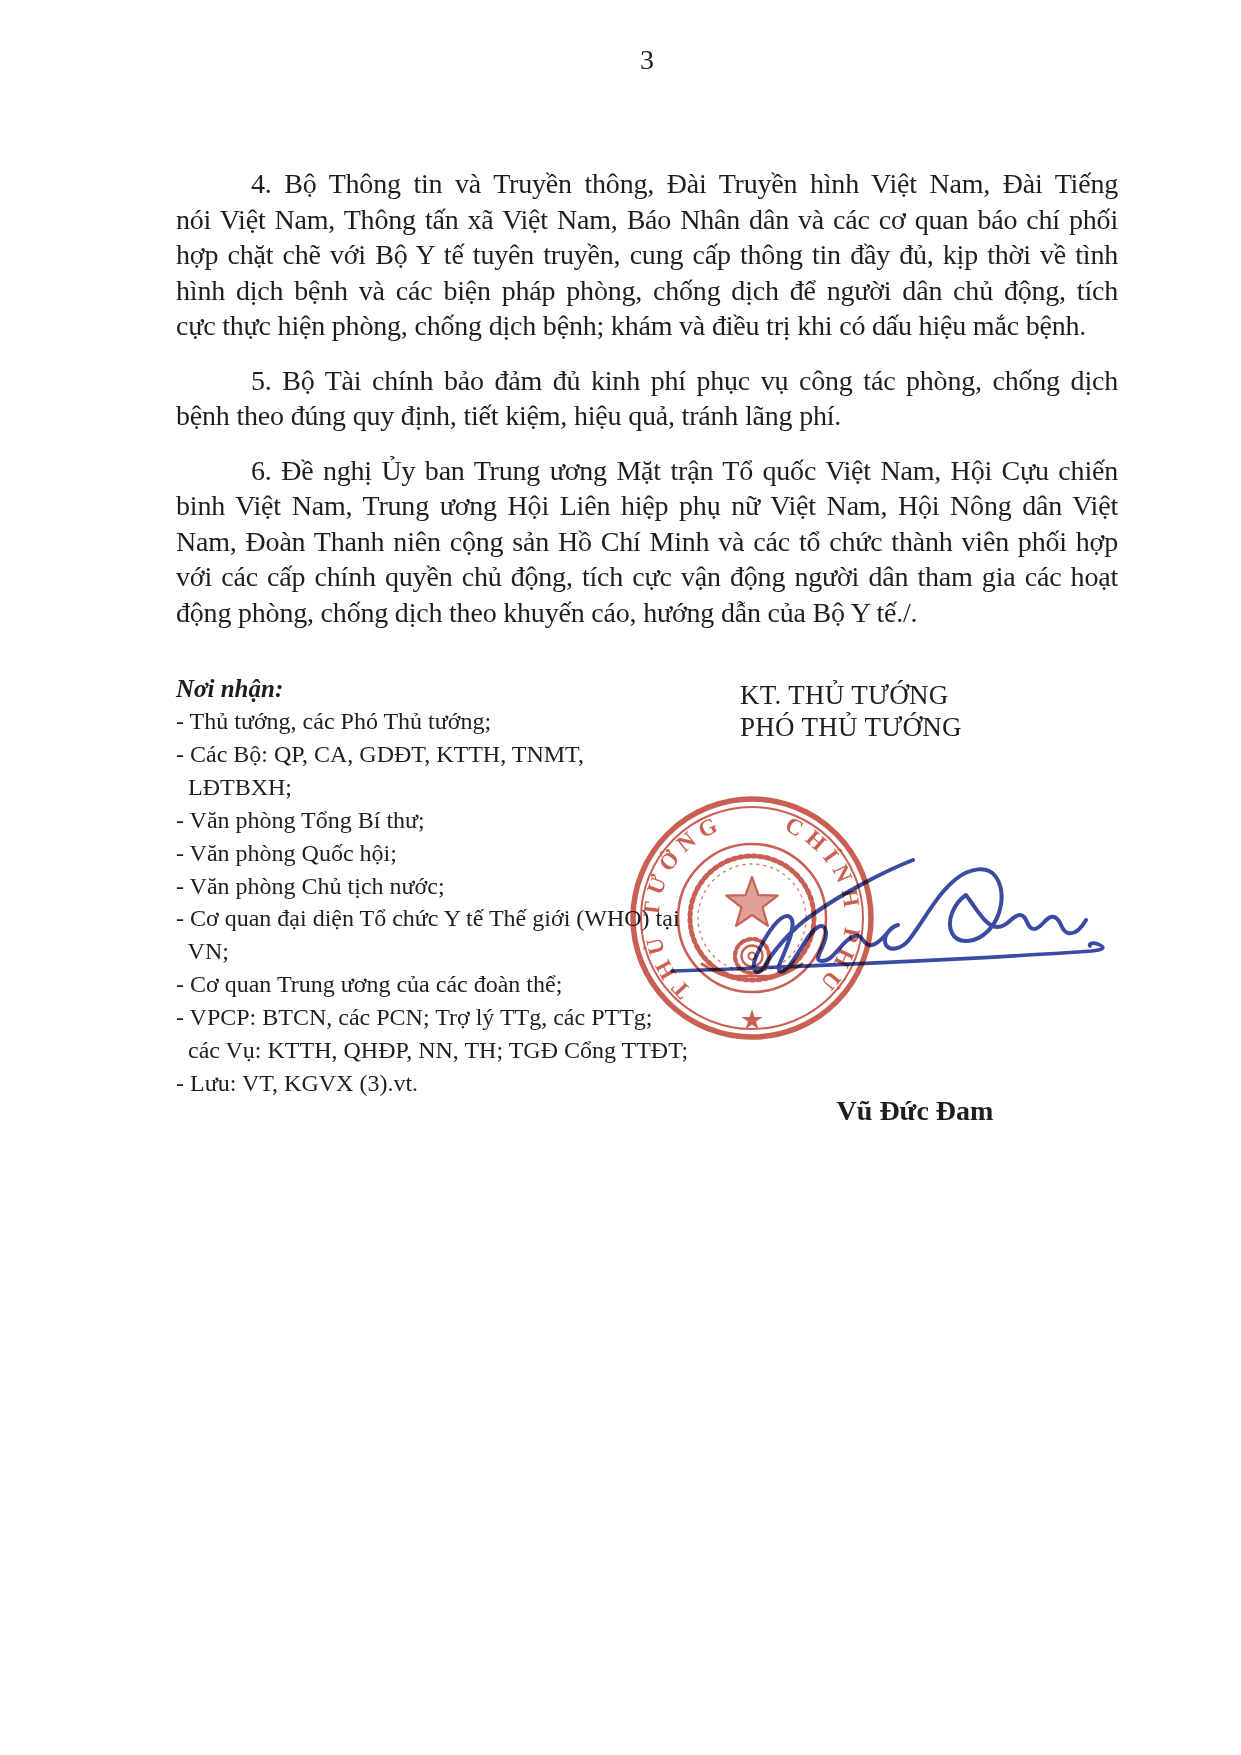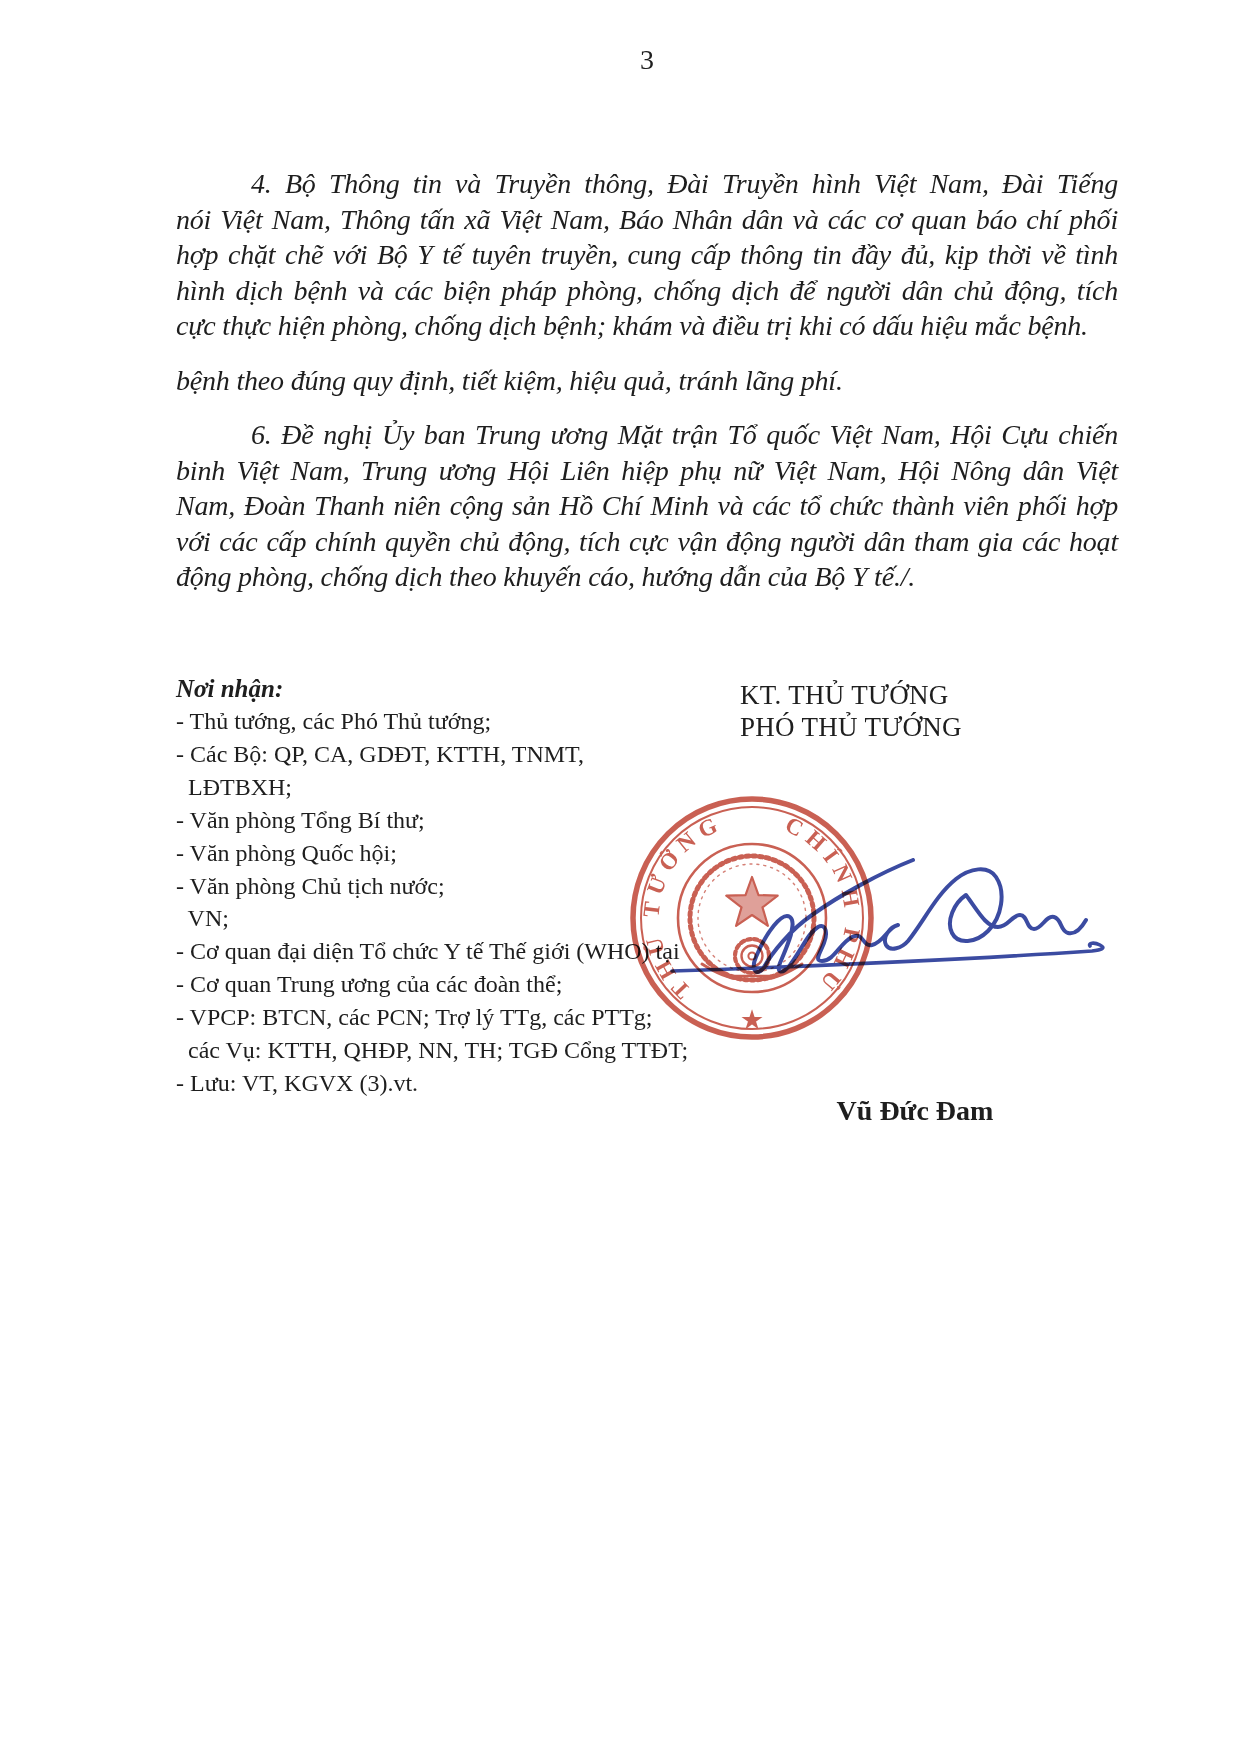--- a/index.html
+++ b/index.html
@@ -12,21 +12,21 @@
     color:#1e1e1e;
   }
   #page-number{
     position:absolute;left:176px;top:44px;width:942px;
     text-align:center;font-size:28px;
   }
   #body-text{
     position:absolute;left:176px;top:166px;width:942px;
     font-size:28px;line-height:35.5px;letter-spacing:-0.2px;
   }
-  .paragraph{margin:0 0 19px 0;font-style:italic;}
+  .paragraph{margin:0 0 19px 0;}
   .bline{text-align:justify;text-align-last:justify;}
   .bline.first{padding-left:75px;}
   .bline.last{text-align-last:left;}
   #recipients{
     position:absolute;left:176px;top:672px;width:600px;
   }
   #recipients-label{
     font-size:25px;font-weight:bold;font-style:italic;line-height:33px;
   }
   .recipient{
@@ -60,42 +60,43 @@
 
   <div id="body-text">
       <div class="paragraph">
         <div class="bline first">4. Bộ Thông tin và Truyền thông, Đài Truyền hình Việt Nam, Đài Tiếng</div>
         <div class="bline">nói Việt Nam, Thông tấn xã Việt Nam, Báo Nhân dân và các cơ quan báo chí phối</div>
         <div class="bline">hợp chặt chẽ với Bộ Y tế tuyên truyền, cung cấp thông tin đầy đủ, kịp thời về tình</div>
         <div class="bline">hình dịch bệnh và các biện pháp phòng, chống dịch để người dân chủ động, tích</div>
         <div class="bline last">cực thực hiện phòng, chống dịch bệnh; khám và điều trị khi có dấu hiệu mắc bệnh.</div>
       </div>
       <div class="paragraph">
+        <div class="bline first">5. Bộ Tài chính bảo đảm đủ kinh phí phục vụ công tác phòng, chống dịch</div>
         <div class="bline last">bệnh theo đúng quy định, tiết kiệm, hiệu quả, tránh lãng phí.</div>
       </div>
       <div class="paragraph">
         <div class="bline first">6. Đề nghị Ủy ban Trung ương Mặt trận Tổ quốc Việt Nam, Hội Cựu chiến</div>
         <div class="bline">binh Việt Nam, Trung ương Hội Liên hiệp phụ nữ Việt Nam, Hội Nông dân Việt</div>
         <div class="bline">Nam, Đoàn Thanh niên cộng sản Hồ Chí Minh và các tổ chức thành viên phối hợp</div>
         <div class="bline">với các cấp chính quyền chủ động, tích cực vận động người dân tham gia các hoạt</div>
         <div class="bline last">động phòng, chống dịch theo khuyến cáo, hướng dẫn của Bộ Y tế./.</div>
       </div>
     </div>
 
   <div id="recipients">
     <div id="recipients-label">Nơi nhận:</div>
     <div id="recipients-list">
         <div class="recipient">- Thủ tướng, các Phó Thủ tướng;</div>
         <div class="recipient">- Các Bộ: QP, CA, GDĐT, KTTH, TNMT,</div>
         <div class="recipient">  LĐTBXH;</div>
         <div class="recipient">- Văn phòng Tổng Bí thư;</div>
         <div class="recipient">- Văn phòng Quốc hội;</div>
         <div class="recipient">- Văn phòng Chủ tịch nước;</div>
+        <div class="recipient">- Cơ quan đại diện Tổ chức Y tế Thế giới (WHO) tại</div>
         <div class="recipient">  VN;</div>
-        <div class="recipient">- Cơ quan đại diện Tổ chức Y tế Thế giới (WHO) tại</div>
         <div class="recipient">- Cơ quan Trung ương của các đoàn thể;</div>
         <div class="recipient">- VPCP: BTCN, các PCN; Trợ lý TTg, các PTTg;</div>
         <div class="recipient">  các Vụ: KTTH, QHĐP, NN, TH; TGĐ Cổng TTĐT;</div>
         <div class="recipient">- Lưu: VT, KGVX (3).vt.</div>
       </div>
   </div>
 
   <div id="sig-title">
     <div>KT. THỦ TƯỚNG</div>
     <div>PHÓ THỦ TƯỚNG</div>

